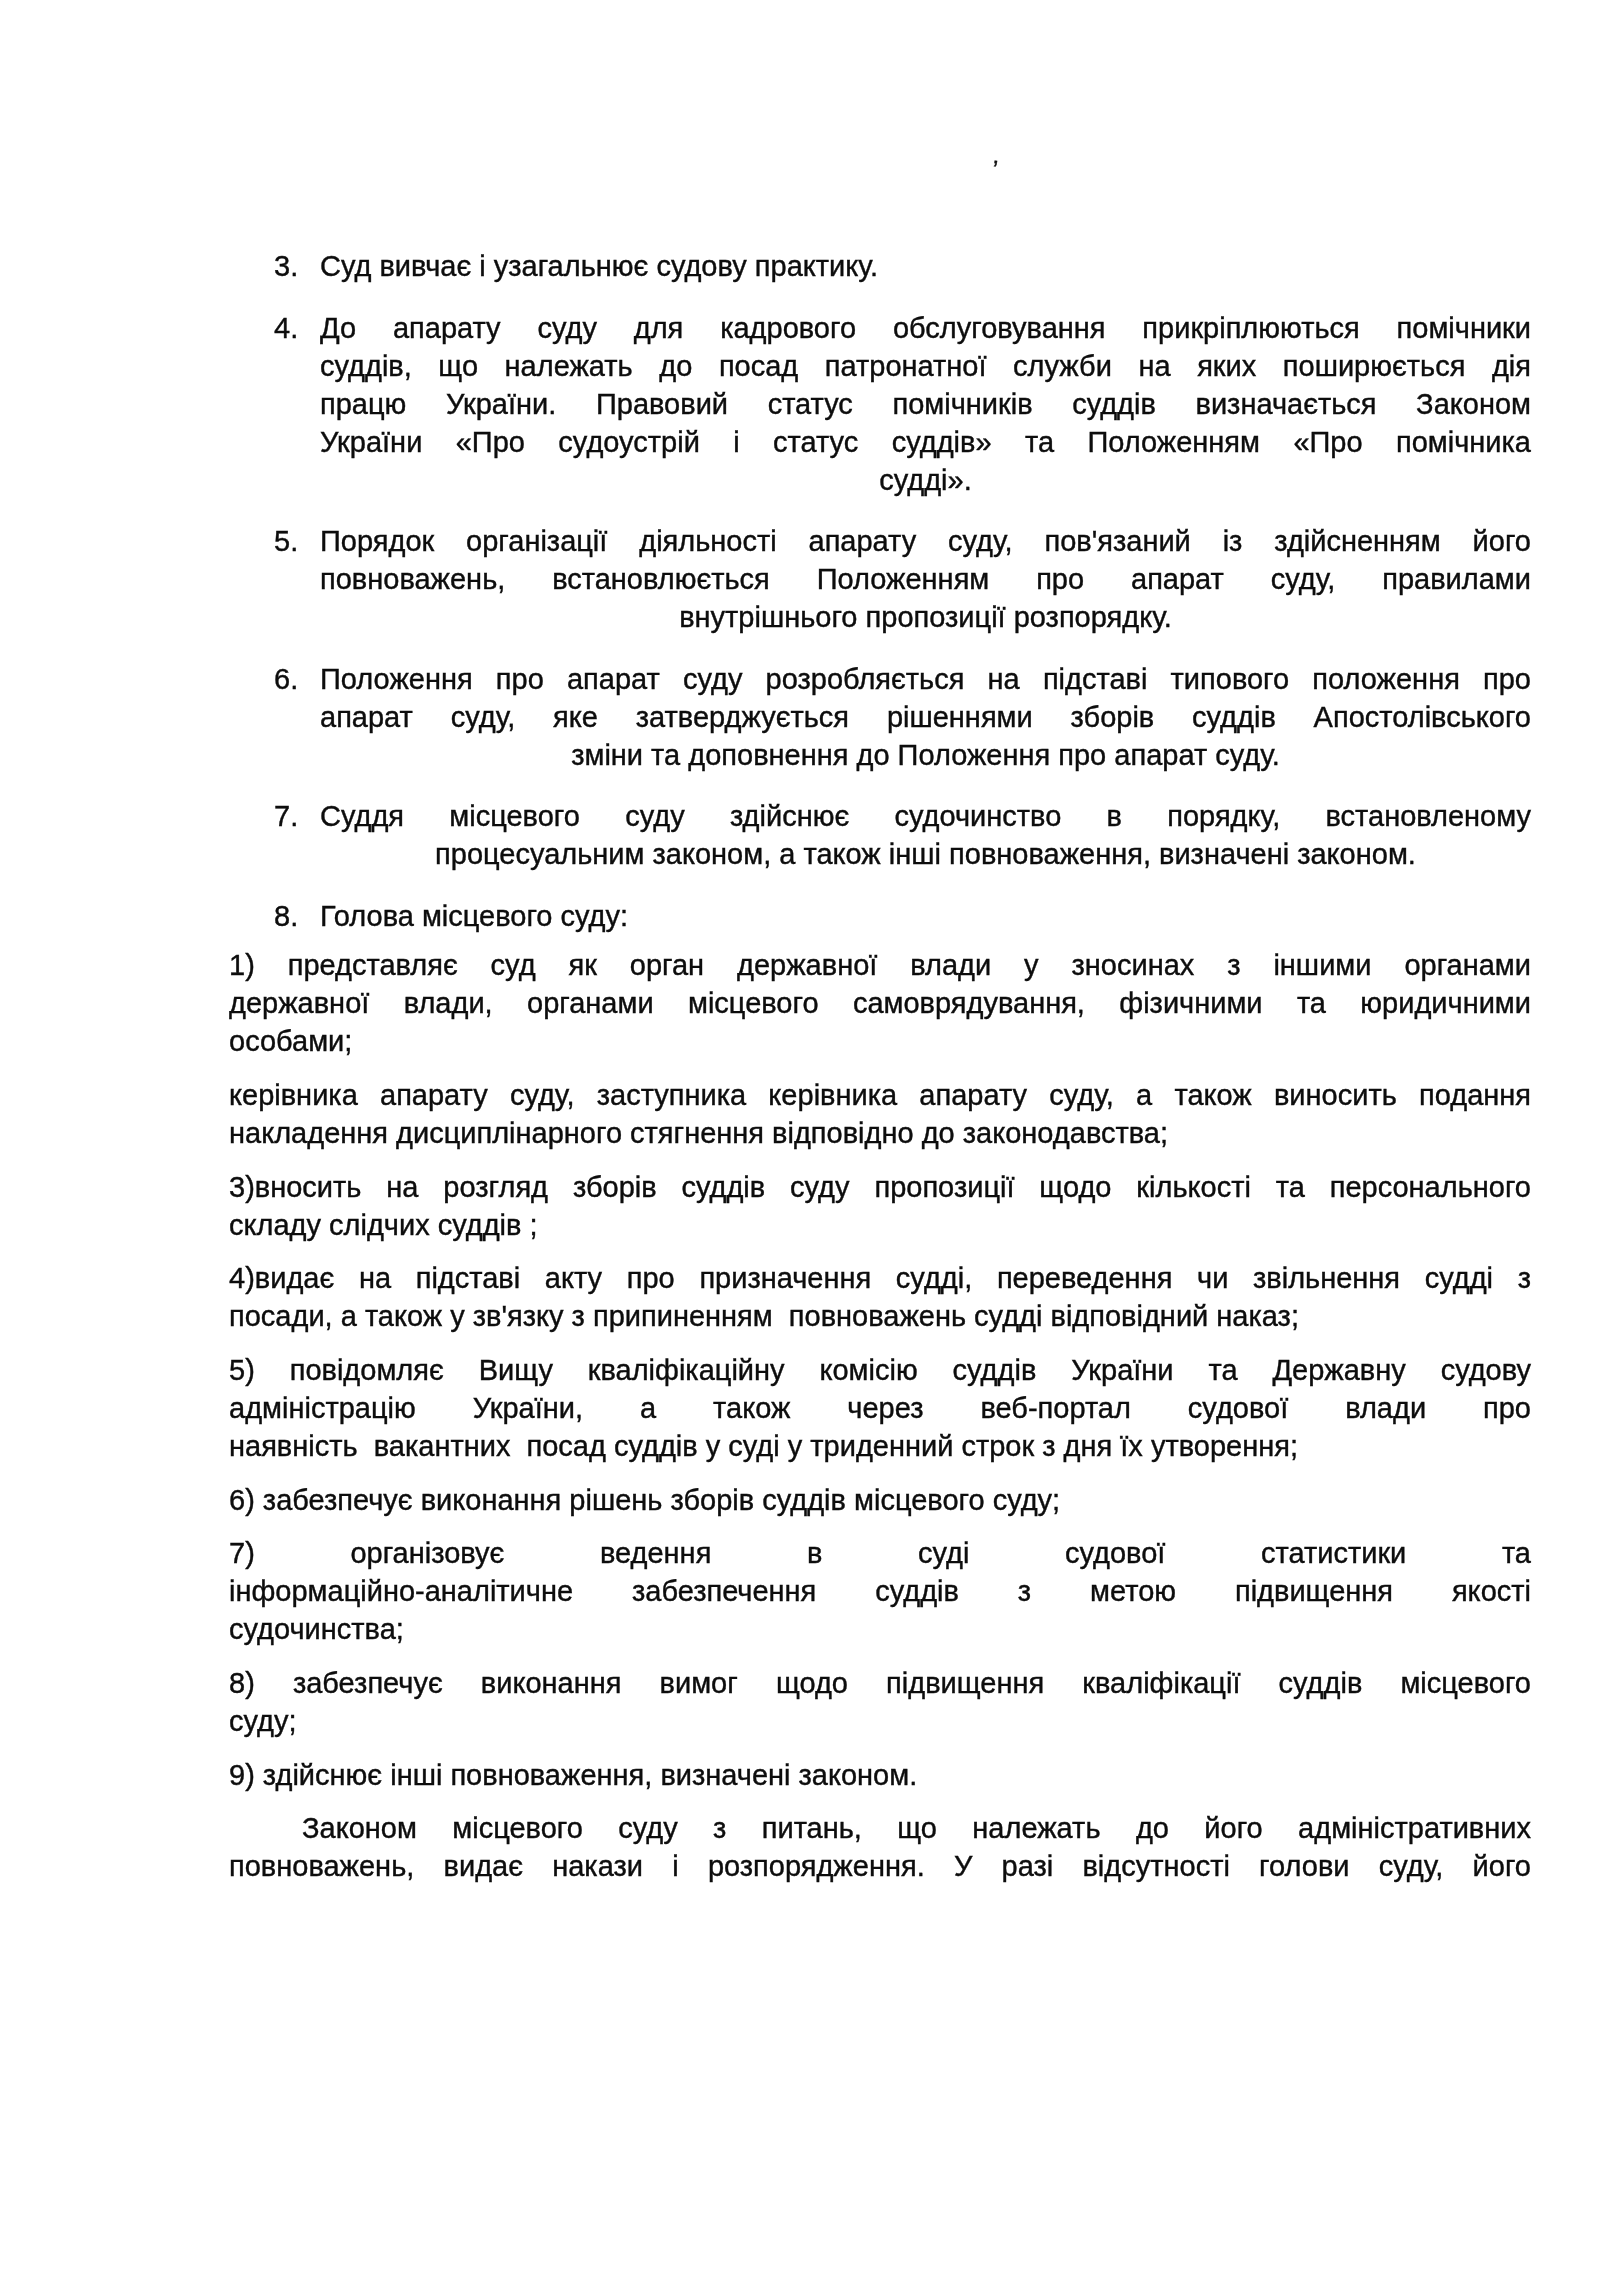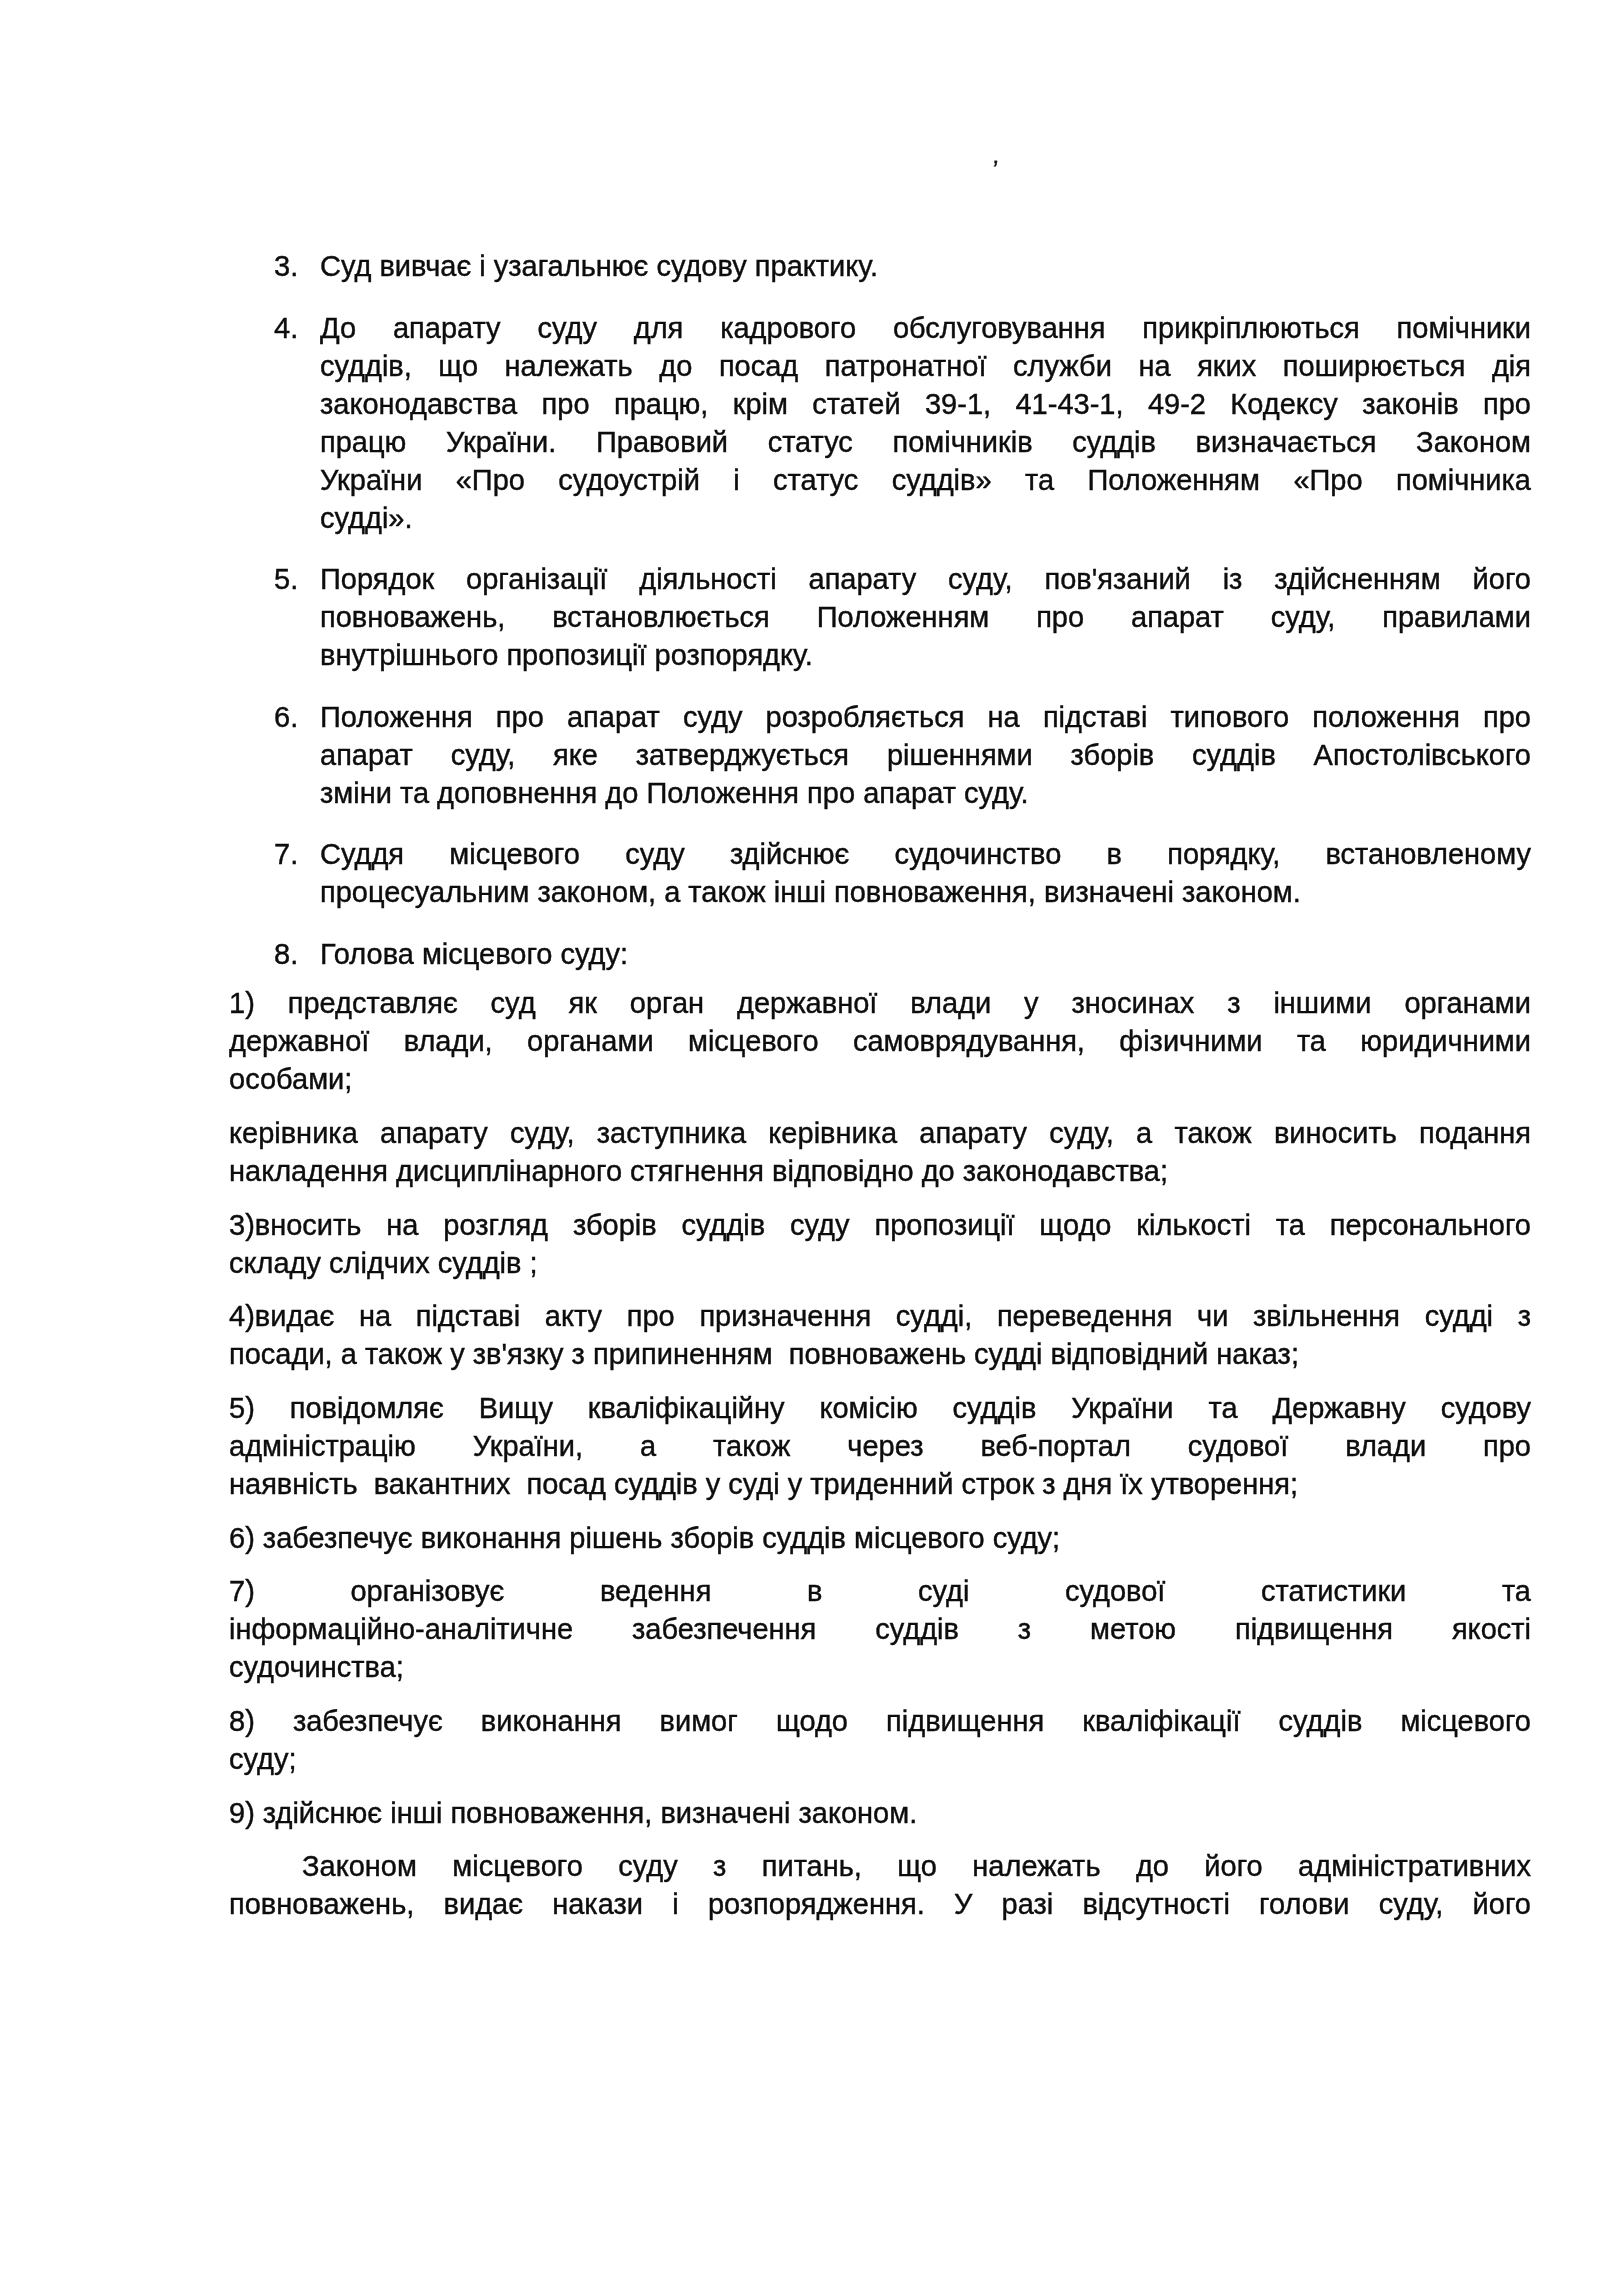--- a/index.html
+++ b/index.html
@@ -31,21 +31,21 @@
   }
   .just {
     text-align: justify;
     text-align-last: justify;
     text-justify: inter-word;
   }
   .block.numbered { margin-left: 52px; margin-bottom: 23.5px; }
   .block.flush, .block.indented { margin-left: 7px; margin-bottom: 15.7px; }
   
   .content > .block:nth-child(6) { margin-bottom: 11.7px; }
-  .numbered .line.wrap { margin-left: 46px; }
+  .numbered .line.wrap { margin-left: 46px; text-align: center; }
   .num { float: left; width: 46px; }
   .indented .findent { text-indent: 73px; }
   .artifact {
     position: absolute;
     left: 992px;
     top: 155px;
     font-size: 25px;
     color: #111111;
     transform: rotate(8deg);
   }
@@ -55,21 +55,20 @@
 
 <div class="page">
   <span class="artifact">’</span>
   <main class="content">
       <div class="block numbered">
         <div class="line"><span class="num">3.</span><span>Суд вивчає і узагальнює судову практику.</span></div>
       </div>
       <div class="block numbered">
         <div class="line just"><span class="num">4.</span><span>До апарату суду для кадрового обслуговування прикріплюються помічники</span></div>
         <div class="line just wrap">суддів, що належать до посад патронатної служби на яких поширюється дія</div>
-        <div class="line just wrap">законодавства про працю, крім статей 39-1, 41-43-1, 49-2 Кодексу законів про</div>
         <div class="line just wrap">працю України. Правовий статус помічників суддів визначається Законом</div>
         <div class="line just wrap">України «Про судоустрій і статус суддів» та Положенням «Про помічника</div>
         <div class="line wrap">судді».</div>
       </div>
       <div class="block numbered">
         <div class="line just"><span class="num">5.</span><span>Порядок організації діяльності апарату суду, пов'язаний із здійсненням його</span></div>
         <div class="line just wrap">повноважень, встановлюється Положенням про апарат суду, правилами</div>
         <div class="line wrap">внутрішнього пропозиції розпорядку.</div>
       </div>
       <div class="block numbered">

